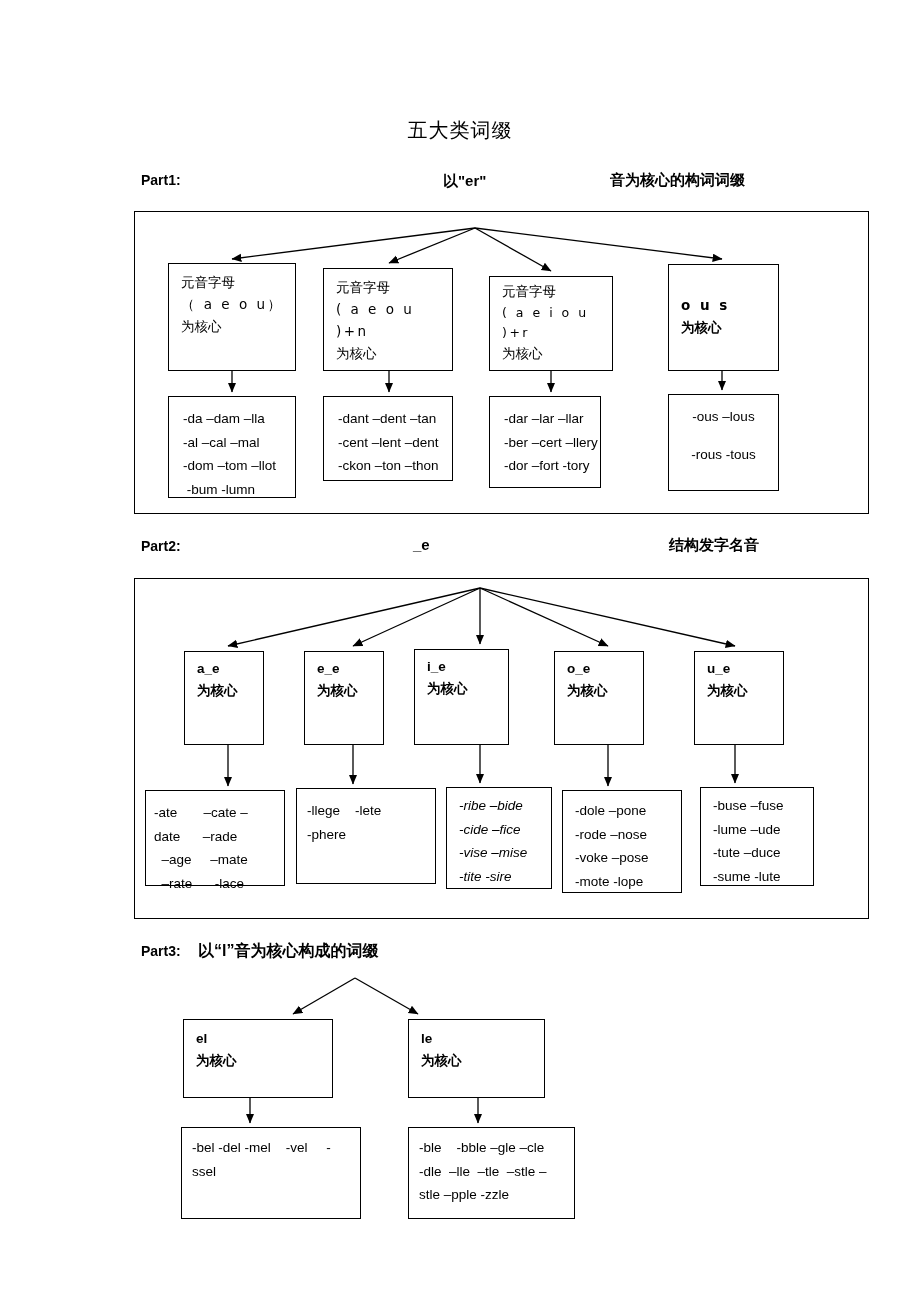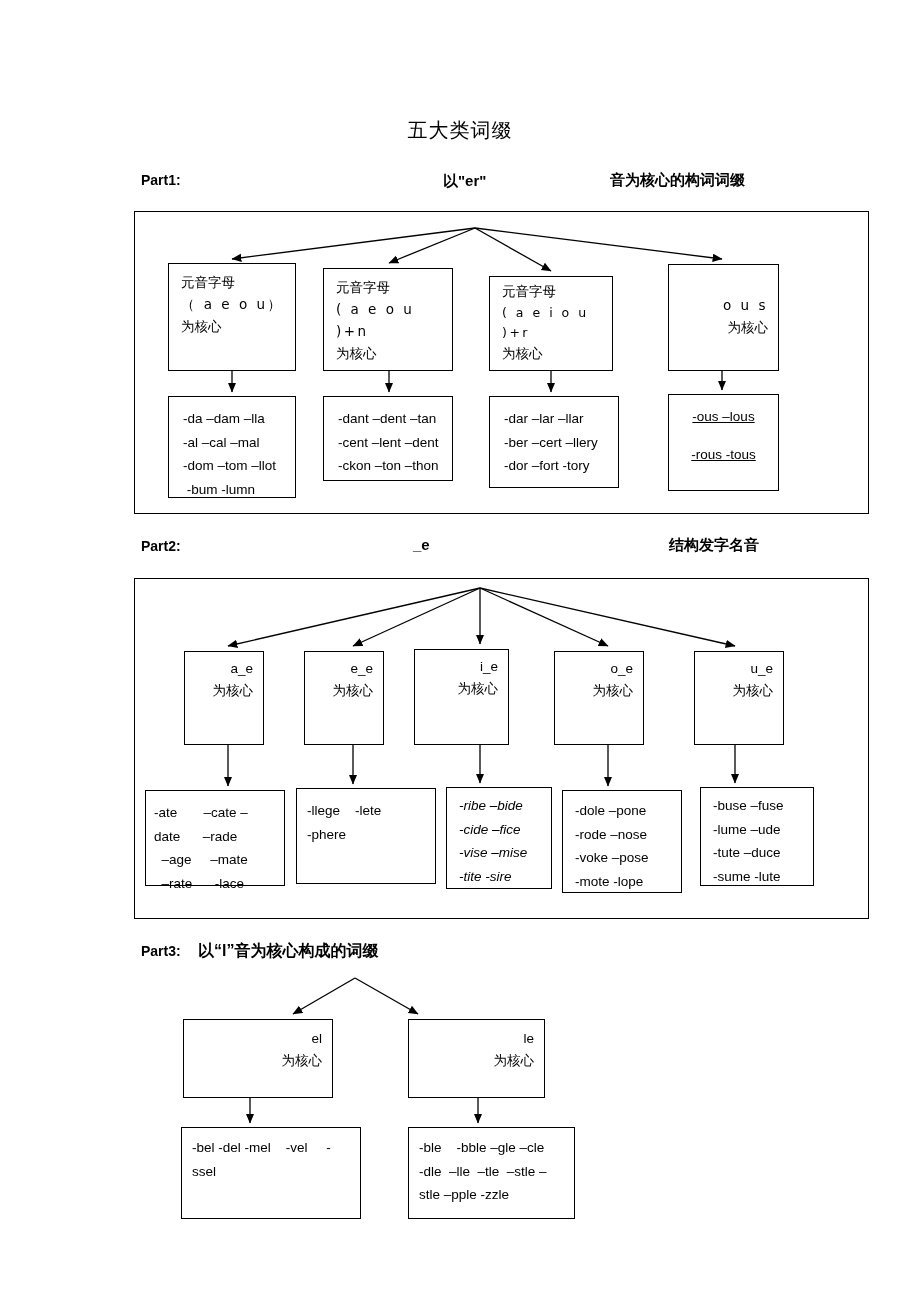--- a/index.html
+++ b/index.html
@@ -66,41 +66,42 @@
     border: 1px solid #000;
     box-sizing: border-box;
     background: #fff;
   }
   .box-inner {
     padding: 8px 10px 0 12px;
     font-size: 13.5px;
     line-height: 1.62;
   }
   .box-inner.center {
-    text-align: right;
+    text-align: left;
     padding-top: 16px;
+    font-weight: bold;
   }
   .box-inner .cn {
     font-family: "DejaVu Sans", "Liberation Sans", sans-serif;
   }
   .mono-sp {
     letter-spacing: 2.5px;
   }
 
   .list-box .row {
     display: block;
     font-size: 13.5px;
     line-height: 1.75;
     white-space: pre;
   }
   .list-box {
     padding: 10px 0 0 0;
   }
   .list-box.indent .row { padding-left: 14px; }
-  .list-box.center-rows { text-align: center; text-decoration: underline; }
+  .list-box.center-rows { text-align: center; }
   .list-box.center-rows .row { text-align: center; }
 
   
   .arrow-layer {
     position: absolute;
     inset: 0;
     pointer-events: none;
   }
 </style>
 </head>
@@ -157,21 +158,21 @@
   </div>
 
   <div class="box" style="left:323px; top:396px; width:130px; height:85px;">
     <div class="list-box indent">
       <span class="row">-dant –dent –tan</span>
       <span class="row">-cent –lent –dent</span>
       <span class="row">-ckon –ton –thon</span>
     </div>
   </div>
 
-  <div class="box" style="left:489px; top:396px; width:130px; height:92px;">
+  <div class="box" style="left:489px; top:396px; width:112px; height:92px;">
     <div class="list-box indent">
       <span class="row">-dar –lar –llar</span>
       <span class="row">-ber –cert –llery</span>
       <span class="row">-dor –fort -tory</span>
     </div>
   </div>
 
   <div class="box" style="left:668px; top:394px; width:111px; height:97px;">
     <div class="list-box center-rows">
       <span class="row">-ous –lous</span>

